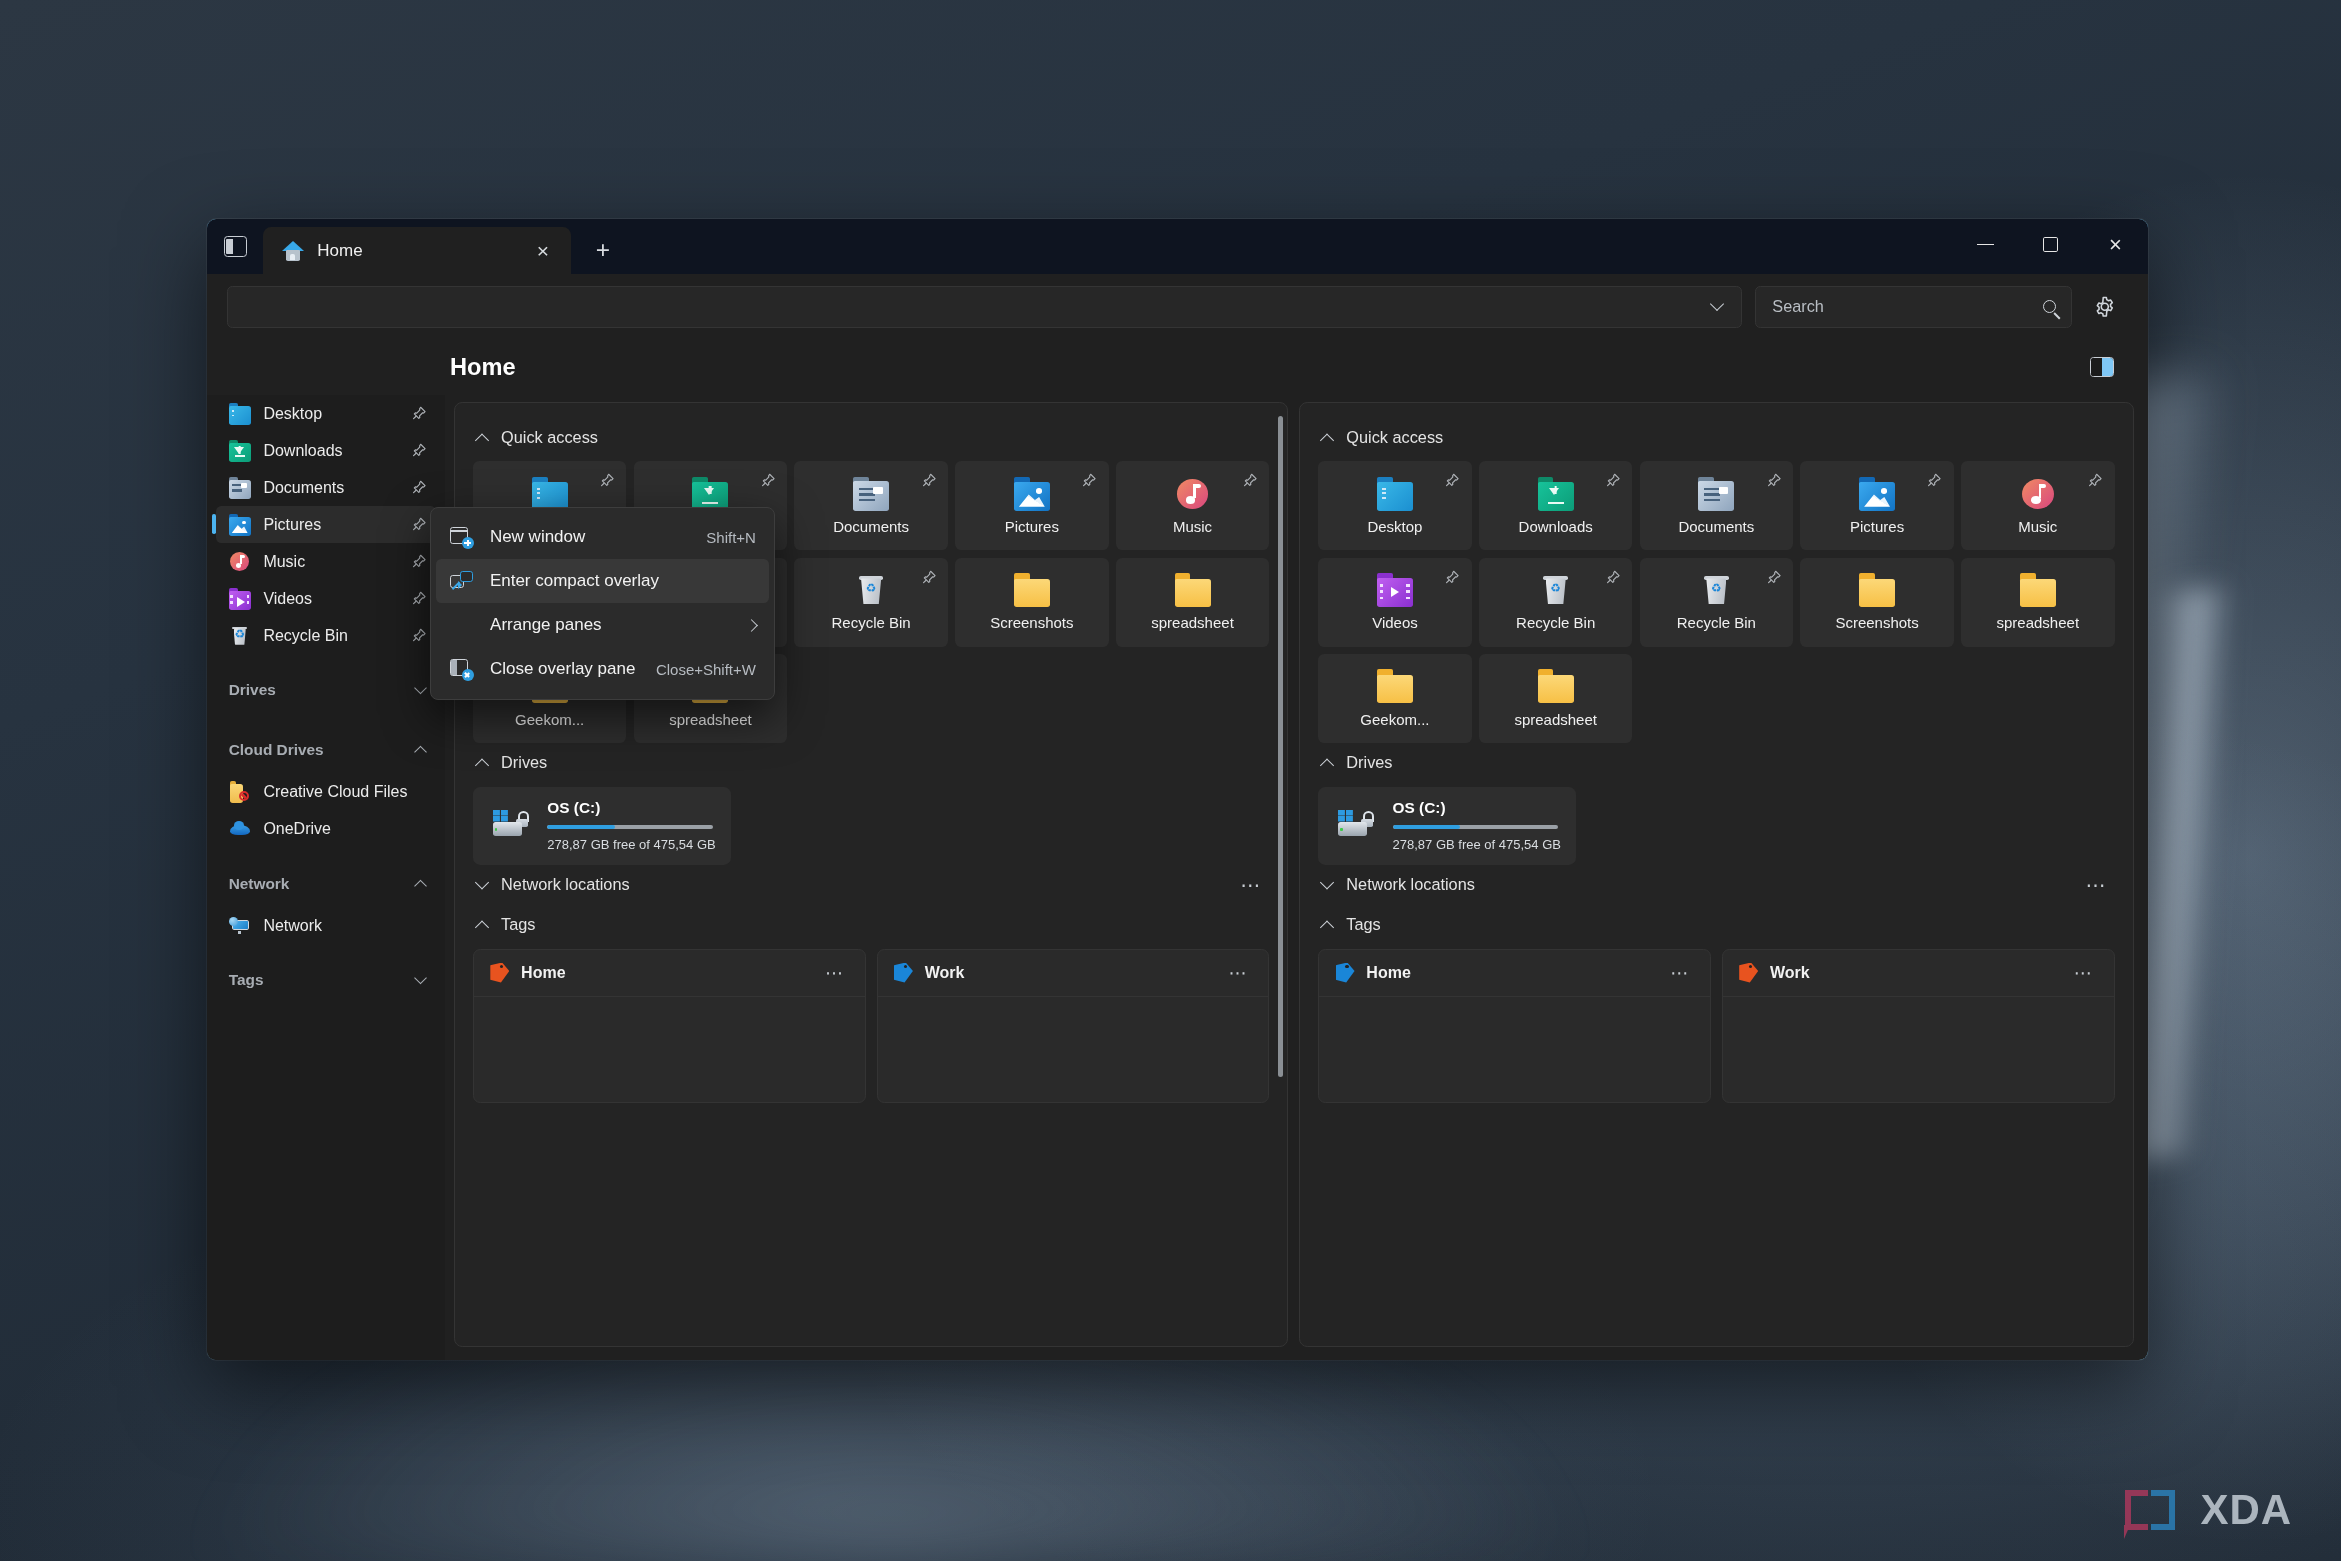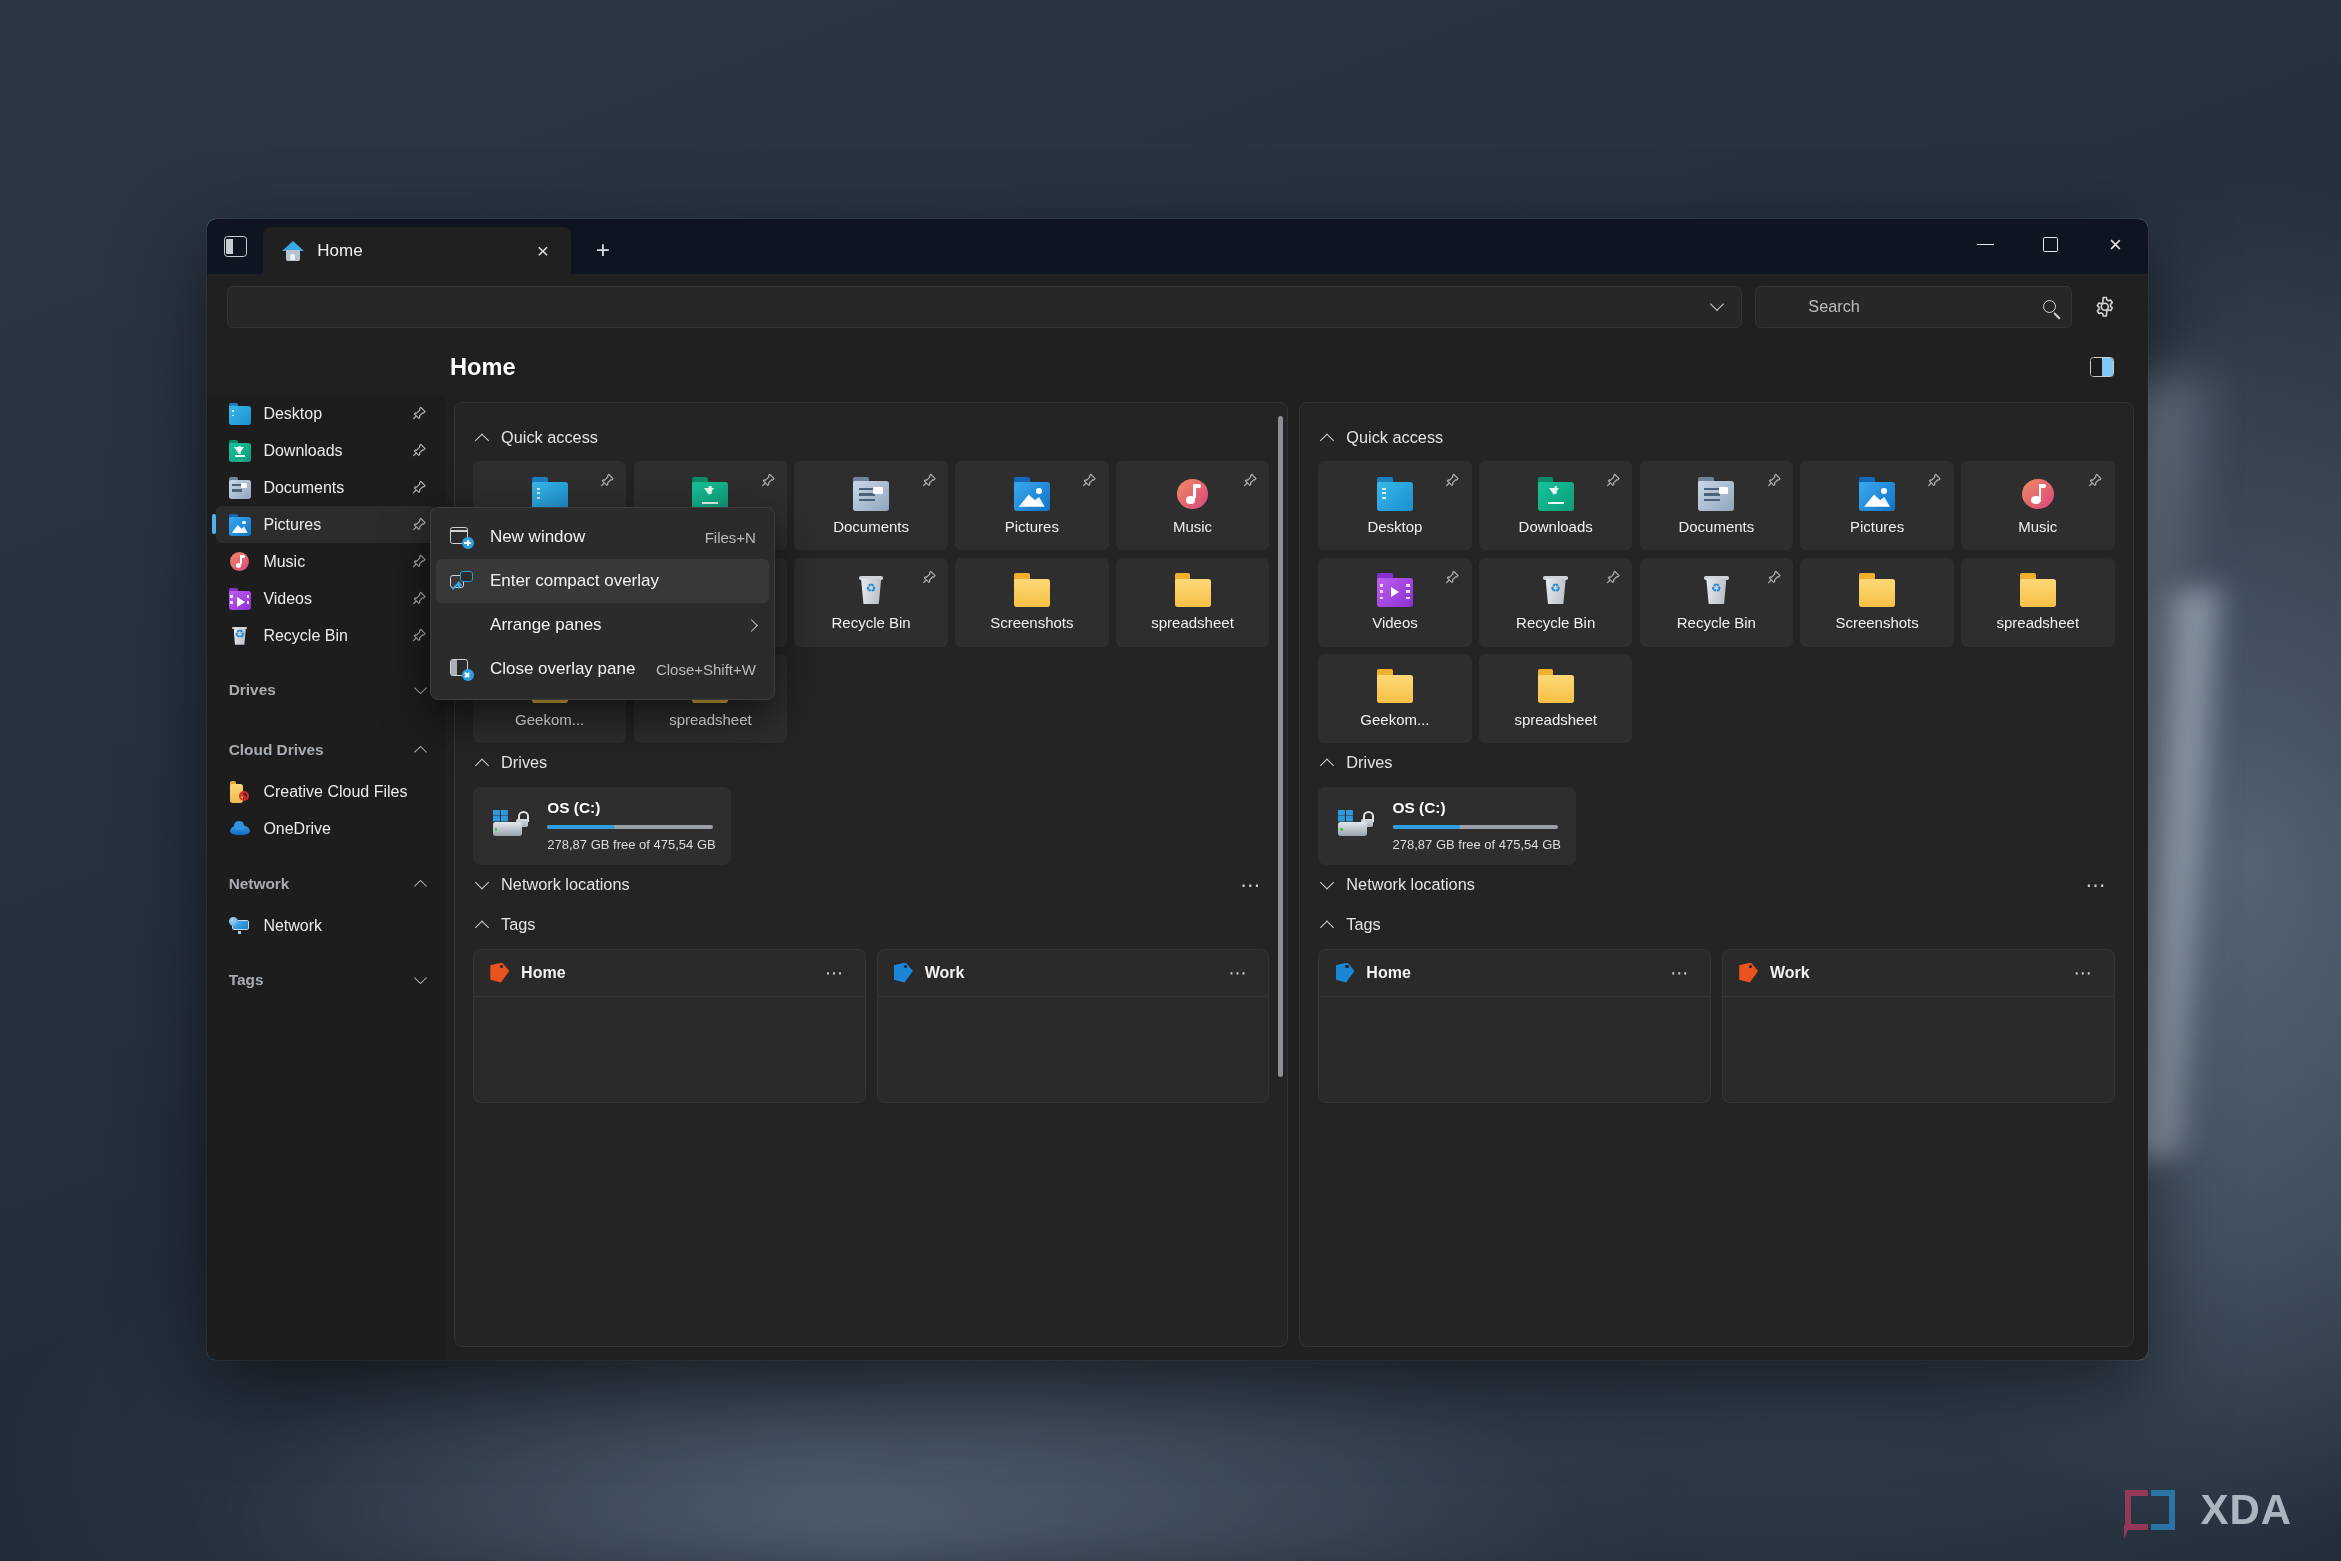--- a/index.html
+++ b/index.html
@@ -187,21 +187,21 @@
     border-right: 1.8px solid #c6cbd1; border-bottom: 1.8px solid #c6cbd1;
     transform: rotate(45deg); margin-top: -4.5px;
   }
   .searchbox {
     width: 317px; height: 42px; margin-left: 12.7px;
     background: #272727; border: 0.9px solid #343434; border-radius: 5.4px;
     display: flex; align-items: center; padding: 0 11px 0 16.3px;
   }
   .searchbox input {
     flex: 1; background: transparent; border: none; outline: none;
-    color: #e8e8e8; font-size: 16.3px; font-family: "Liberation Sans", sans-serif; margin-left: 36px;
+    color: #e8e8e8; font-size: 16.3px; font-family: "Liberation Sans", sans-serif;
   }
   .searchbox input::placeholder { color: #b9bec4; }
   .mag {
     width: 13.6px; height: 13.6px; border: 1.8px solid #cfd4da; border-radius: 50%;
     position: relative; flex-shrink: 0; margin-right: 3.6px;
   }
   .mag::after {
     content: ""; position: absolute; right: -5.4px; bottom: -4.5px;
     width: 8.2px; height: 1.8px; background: #cfd4da;
     transform: rotate(45deg);
@@ -1150,21 +1150,21 @@
     </div>
   </div>
 
   <div class="ctxmenu" id="ctxmenu">
       <div class="ctx-item">
       <div class="ctx-ico cic-newwin">
           <div class="frame"></div>
           <div class="plus"></div>
         </div>
       <span class="ctx-label">New window</span>
-      <span class="ctx-accel">Files+N</span>
+      <span class="ctx-accel">Shift+N</span>
 
     </div>
       <div class="ctx-item hover">
       <div class="ctx-ico cic-overlay">
           <div class="small"></div>
           <div class="arr"></div>
           <div class="big"></div>
         </div>
       <span class="ctx-label">Enter compact overlay</span>
 

